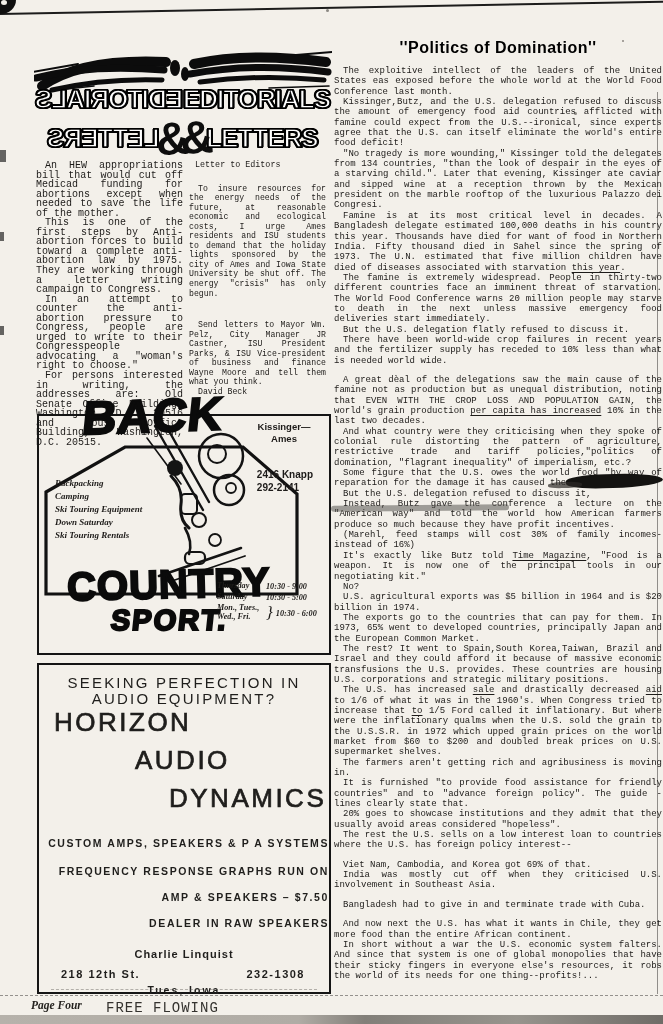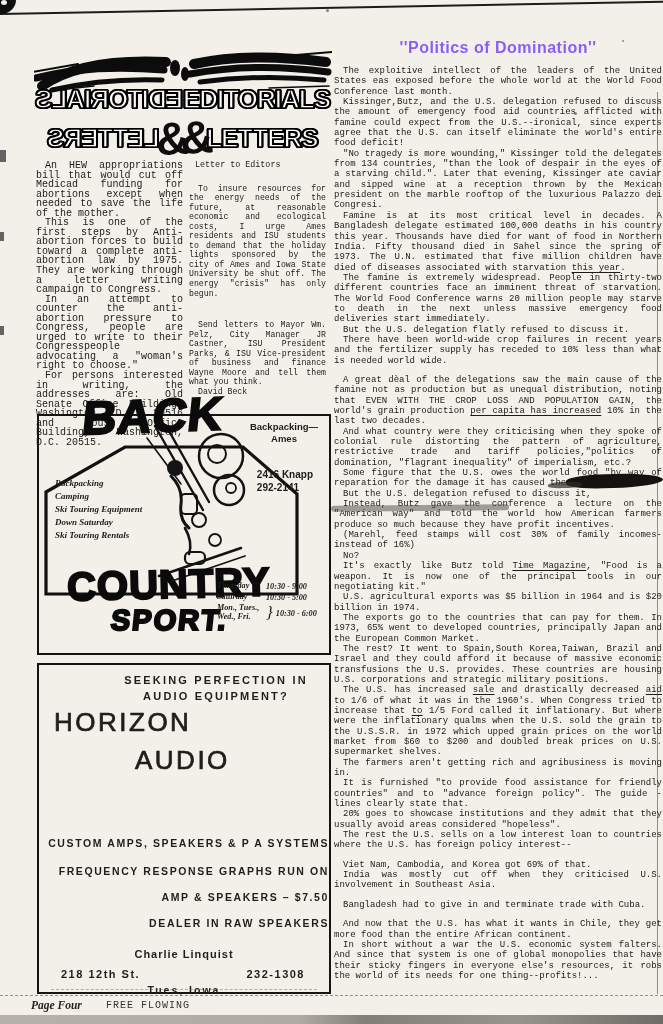--- a/index.html
+++ b/index.html
@@ -53,21 +53,21 @@
   .letter-heading { margin:0 0 0 6px; font-size:8.4px; }
   #letter-body .para { margin-top:13px; }
   #letter-body .para + .para { margin-top:22px; }
   .signature { margin-top:20px; margin-left:4px; }
   #col-right { left:334px; top:66px; width:328px; font-size:9px; line-height:10.35px; }
   #col-right .para { margin:0; text-indent:9px; }
   #col-right p:nth-child(8), #col-right p:nth-child(24),
   #col-right p:nth-child(26), #col-right p:nth-child(27) { margin-top:9px; }
   .politics-title { position:absolute; left:334px; top:39px; width:328px; text-align:center;
     font-family:"Liberation Sans",sans-serif; font-weight:700; font-size:16px;
-    letter-spacing:.5px; color:#8b5cf6; }
+    letter-spacing:.5px; color:#000000; }
   u { text-underline-offset:1.5px; }
   
   .bc-ad { position:absolute; left:37px; top:414px; width:294px; height:241px;
     border:2.2px solid #141414; box-sizing:border-box; }
   .bc-logo { position:absolute; font-family:"Liberation Sans",sans-serif; font-weight:900;
     color:#0b0b0b; -webkit-text-stroke:2.2px #0b0b0b; line-height:1; }
   .bc-back    { left:44px; top:-24px; font-size:47px; transform:skewX(-8deg) rotate(-2deg); letter-spacing:1px; }
   .bc-country { left:28px; top:148px; font-size:40px; transform:rotate(-1.5deg); letter-spacing:1px; }
   .bc-sport   { left:72px; top:190px; font-size:29px; transform:skewX(-6deg); letter-spacing:2px; }
   .bc-loc { position:absolute; right:5px; top:5px; width:80px; text-align:center;
@@ -81,43 +81,43 @@
   .bc-hours { position:absolute; left:178px; top:166px; width:112px;
     font-family:"Liberation Serif",serif; font-style:italic; font-size:8.2px; font-weight:700; }
   .bc-hour-row { display:flex; align-items:center; gap:3px; margin-bottom:1.5px; }
   .bc-day { width:46px; white-space:pre-line; line-height:8.6px; }
   .bc-brace { font-size:17px; font-weight:400; }
   .bc-time { white-space:nowrap; }
   
   .hz-ad { position:absolute; left:37px; top:663px; width:294px; height:331px;
     border:2.5px solid #141414; box-sizing:border-box;
     font-family:"Liberation Sans",sans-serif; color:#1f1e1c; }
-  .hz-tag { position:absolute; width:100%; text-align:center; font-weight:700;
-    font-size:11px; letter-spacing:2.2px;padding-left:32px; }
+  .hz-tag { position:absolute; width:100%; text-align:center; font-weight:400;
+    font-size:15px; letter-spacing:2.2px; }
   .hz-tag1 { top:9px; } .hz-tag2 { top:25px; }
   .hz-brand { position:absolute; font-size:26px; letter-spacing:2.5px; font-weight:400;
     -webkit-text-stroke:.7px #1f1e1c; }
   .hz-brand1 { left:15px; top:42px; }
   .hz-brand2 { left:96px; top:80px; }
   .hz-brand3 { left:130px; top:118px; }
   .hz-line { position:absolute; width:100%; text-align:right; font-weight:700;
     font-size:10.5px; letter-spacing:1.6px; }
   .hz-line1 { top:172px; } .hz-line2 { top:200px; } .hz-line3 { top:226px; } .hz-line4 { top:252px; }
   .hz-contact { position:absolute; top:283px; width:100%; text-align:center;
     font-weight:700; font-size:11px; letter-spacing:1px; }
   .hz-street { position:absolute; left:22px; top:303px; font-weight:700; font-size:11px; letter-spacing:1.5px; }
   .hz-phone  { position:absolute; right:24px; top:303px; font-weight:700; font-size:11px; letter-spacing:1.5px; }
   .hz-city   { position:absolute; top:319px; width:100%; text-align:center;
     font-weight:700; font-size:10.5px; letter-spacing:2px; }
   .hz-dashes { position:absolute; left:12px; right:12px; top:324px;
     border-top:1px dashed rgba(80,78,73,.4); }
   
   .footer-page { position:absolute; left:31px; top:999px; font-family:"Liberation Serif",serif;
     font-style:italic; font-weight:700; font-size:11.5px; color:#24221f; }
-  .footer-pub { position:absolute; left:106px; top:1000px; font-size:10px; letter-spacing:1px;
+  .footer-pub { position:absolute; left:106px; top:1000px; font-size:14px; letter-spacing:1px;
     color:#34322e; }
 </style>
 </head>
 <body>
 
 <div id="page">
 
   <div class="top-diag"></div>
   <div class="corner-blob"></div>
   <div class="edge-mark" style="left:0;top:150px;width:6px;height:12px;"></div>
@@ -181,34 +181,34 @@
       <p class="para">Famine is at its most critical level in decades.  A Bangladesh delegate estimated 100,000 deaths in his country this year.  Thousands have died for want of food in Northern India.  Fifty thousand died in Sahel since the spring of 1973.  The U.N. estimated that five million children have died of diseases associated with starvation <u>this year</u>.</p>
       <p class="para">The famine is extremely widespread.  People in thirty-two different countries face an imminent threat of starvation.  The World Food Conference warns 20 million people may starve to death in the next unless massive emergency food deliveries start immediately.</p>
       <p class="para">But the U.S. delegation flatly refused to discuss it.</p>
       <p class="para">There have been world-wide crop failures in recent years and the fertilizer supply has receded to 10% less than what is needed world wide.</p>
       <p class="para">A great dèal of the delegations saw the main cause of the famine not as production but as unequal distribution, noting that EVEN WITH THE CROP LOSS AND POPULATION GAIN, the world's grain production <u>per capita has increased</u> 10% in the last two decades.</p>
       <p class="para">And what country were they criticising when they spoke of colonial rule distorting the pattern of agriculture, restrictive trade and tariff policies,"politics of domination, "flagrant inequality" of imperialism, etc.?</p>
       <p class="para">Some figure that the U.S. owes the world food "by way of reparation for the damage it has caused the world".</p>
       <p class="para">But the U.S. delegation refused to discuss it,</p>
       <p class="para">Instead, Butz gave the conference a lecture on the "American way" and told the world how American farmers produce so much because they have profit incentives.</p>
       <p class="para">(Marehl, feed stamps will cost 30% of family incomes- instead of 16%)</p>
+      <p class="para">It's exactly like Butz told <u>Time Magazine</u>, "Food is a weapon.  It is now one of the principal tools in our negotiating kit."</p>
       <p class="para">No?</p>
-      <p class="para">It's exactly like Butz told <u>Time Magazine</u>, "Food is a weapon.  It is now one of the principal tools in our negotiating kit."</p>
       <p class="para">U.S. agricultural exports was $5 billion in 1964 and is $20 billion in 1974.</p>
       <p class="para">The exports go to the countries that can pay for them. In 1973, 65% went to developed countries, principally Japan and the European Common Market.</p>
       <p class="para">The rest?  It went to Spain,South Korea,Taiwan, Brazil and Israel and they could afford it because of massive economic transfusions the U.S. provides.  These countries are housing U.S. corporations and strategic military positions.</p>
       <p class="para">The U.S. has increased <u>sale</u> and drastically decreased <u>aid</u> to 1/6 of what it was in the 1960's.  When Congress tried to increase that <u>to</u> 1/5 Ford called it inflationary. But where were the inflationary qualms when the U.S. sold the grain to the U.S.S.R. in 1972 which upped grain prices on the world market from $60 to $200 and doubled break prices on U.S. supermarket shelves.</p>
       <p class="para">The farmers aren't getting rich and agribusiness is moving in.</p>
       <p class="para">It is furnished "to provide food assistance for friendly countries" and to "advance foreign policy".  The guide - lines clearly state that.</p>
       <p class="para">20% goes to showcase institutions and they admit that they usually avoid areas considered "hopeless".</p>
       <p class="para">The rest the U.S. sells on a low interest loan to countries where the U.S. has foreign policy interest--</p>
       <p class="para">Viet Nam, Cambodia, and Korea got 69% of that.</p>
       <p class="para">India was mostly cut off when they criticised U.S. involvement in Southeast Asia.</p>
       <p class="para">Bangladesh had to give in and terminate trade with Cuba.</p>
-      <p class="para">And now that the U.S. has what it wants in Chile, they get more food than the entire African continent.</p>
+      <p class="para">And now next the U.S. has what it wants in Chile, they get more food than the entire African continent.</p>
       <p class="para">In short without a war the U.S. economic system falters. And since that system is one of global monopolies that have their sticky fingers in everyone else's resources, it robs the world of its needs for one thing--profits!...</p>
     </div>
 
   <div class="ink-smudge-1"></div>
   <div class="ink-smudge-1b"></div>
   <div class="ink-smear-2"></div>
   <div class="bottom-smear"></div>
 
   <div class="bc-ad">
     <svg class="bc-frame" style="left:4px;top:26px;" width="258" height="156" viewBox="0 0 258 156">
@@ -229,21 +229,21 @@
         <circle cx="58" cy="96" r="7" stroke-width="2"></circle>
         <path d="M44,104 Q52,118 48,130" stroke-width="2.6"></path>
         <rect x="44" y="128" width="20" height="12" rx="5" stroke-width="2.2"></rect>
         <path d="M18,152 L100,124" stroke-width="2.6"></path>
         <path d="M28,158 L104,132" stroke-width="1.8"></path>
         <circle cx="74" cy="116" r="6" stroke-width="1.8"></circle>
       </g>
     </svg>
     <div class="bc-logo bc-back">BACK</div>
     <div class="bc-loc">
-      <div>Backpacking—</div>
+      <div>Kissinger—</div>
       <div>Ames</div>
     </div>
     <div class="bc-addr">
       <div>2416 Knapp</div>
       <div>292-2141</div>
     </div>
     <div class="bc-items">
         <p class="bc-item">Backpacking</p>
         <p class="bc-item">Camping</p>
         <p class="bc-item">Ski Touring Equipment</p>
@@ -268,20 +268,21 @@
         <span class="bc-time">10:30 - 6:00</span>
       </div>
     </div>
   </div>
 
   <div class="hz-ad">
     <div class="hz-tag hz-tag1">SEEKING PERFECTION IN</div>
     <div class="hz-tag hz-tag2">AUDIO EQUIPMENT?</div>
     <div class="hz-brand hz-brand1">HORIZON</div>
     <div class="hz-brand hz-brand2">AUDIO</div>
+    <div class="hz-brand hz-brand3">DYNAMICS</div>
     <div class="hz-line hz-line1">CUSTOM AMPS, SPEAKERS &amp; P A SYSTEMS</div>
     <div class="hz-line hz-line2">FREQUENCY RESPONSE GRAPHS RUN ON</div>
     <div class="hz-line hz-line3">AMP &amp; SPEAKERS – $7.50</div>
     <div class="hz-line hz-line4">DEALER IN RAW SPEAKERS</div>
     <div class="hz-contact">Charlie Linquist</div>
     <div class="hz-street">218  12th St.</div>
     <div class="hz-phone">232-1308</div>
     <div class="hz-city">Tues,  Iowa</div>
     <div class="hz-dashes"></div>
   </div>

